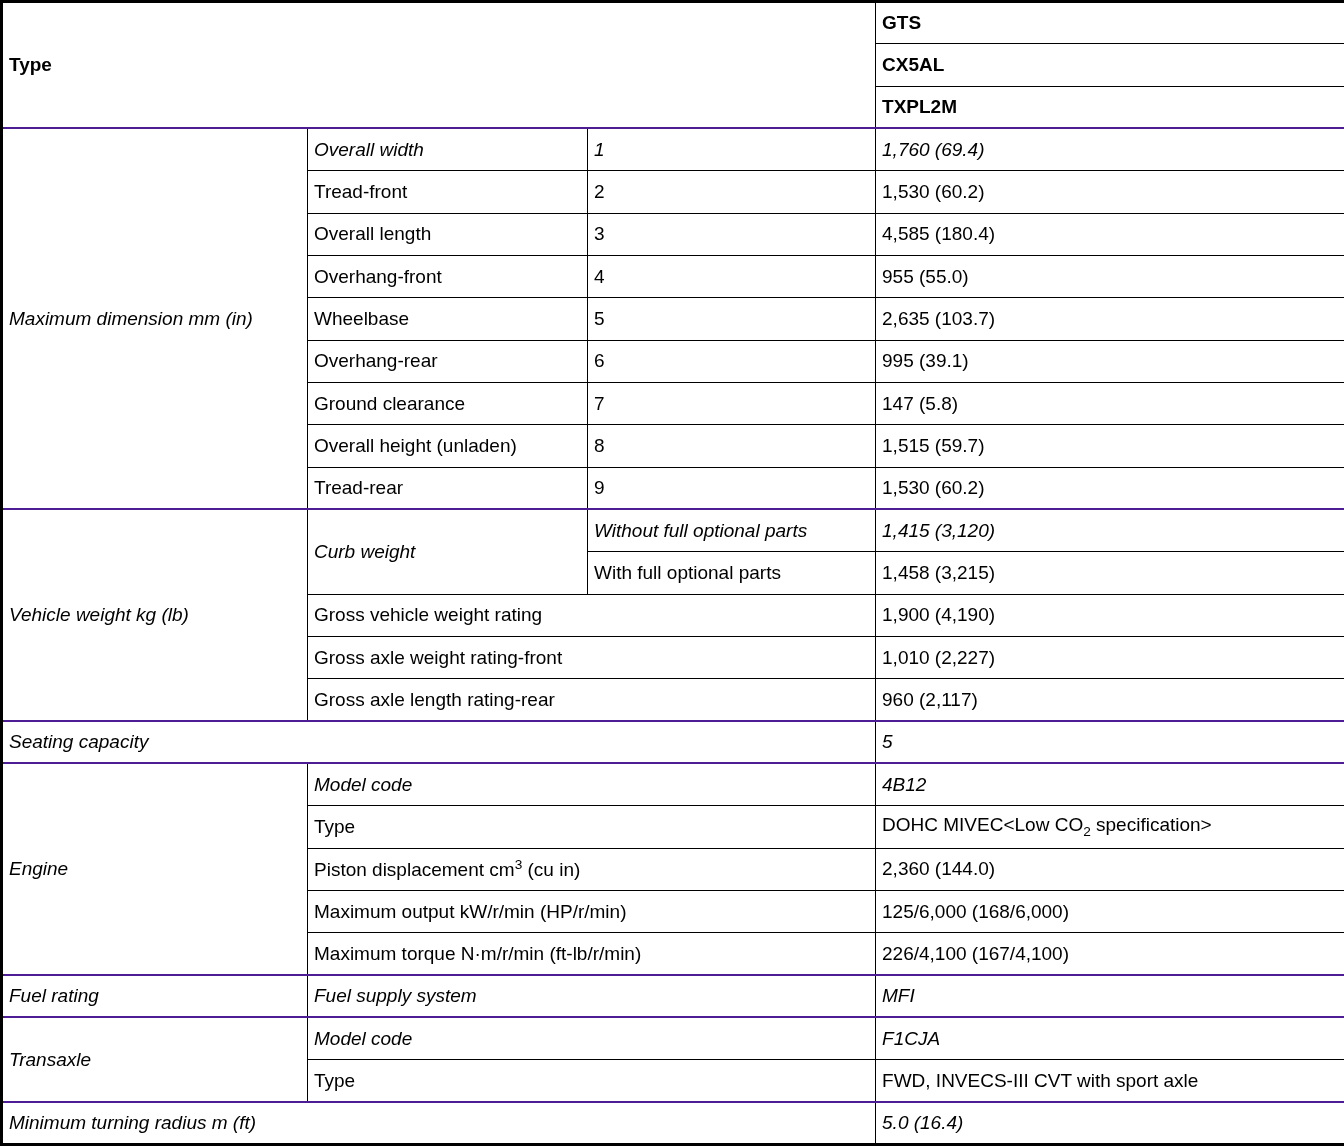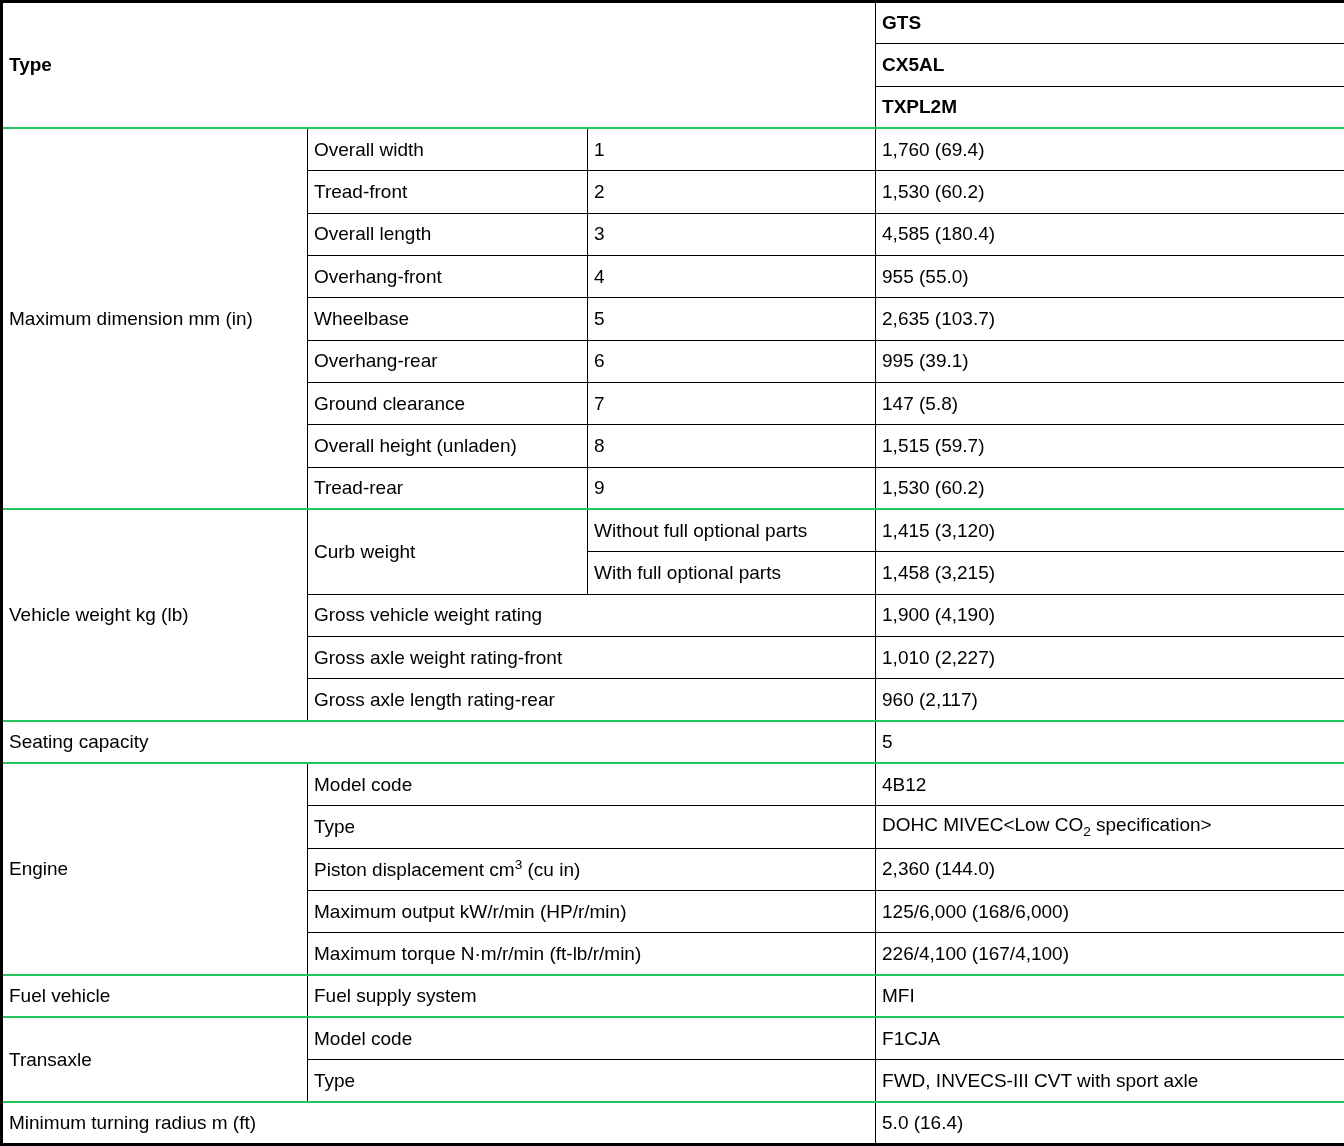--- a/index.html
+++ b/index.html
@@ -20,21 +20,21 @@
   table.spec td {
     border: 1px solid #000;
     padding: 1px 6px;
     font-size: 19px;
     line-height: 1.15;
     height: 42px;
     vertical-align: middle;
     overflow: hidden;
     white-space: nowrap;
   }
-  tr.sec > td { border-top: 2px solid #22c55e; }
+  tr.sec > td { border-top: 2px solid #4c1d95; font-style: italic; }
   td.bold { font-weight: bold; }
   sub { font-size: 0.72em; vertical-align: sub; }
   sup { font-size: 0.72em; vertical-align: super; }
 </style>
 </head>
 <body>
 
 <table class="spec">
   <colgroup>
     <col style="width:306px">
@@ -146,21 +146,21 @@
   <tr>
     <td colspan="2">Maximum output kW/r/min (HP/r/min)</td>
     <td>125/6,000 (168/6,000)</td>
   </tr>
   <tr>
     <td colspan="2">Maximum torque N·m/r/min (ft-lb/r/min)</td>
     <td>226/4,100 (167/4,100)</td>
   </tr>
 
   <tr class="sec">
-    <td>Fuel vehicle</td>
+    <td>Fuel rating</td>
     <td colspan="2">Fuel supply system</td>
     <td>MFI</td>
   </tr>
 
   <tr class="sec">
     <td rowspan="2">Transaxle</td>
     <td colspan="2">Model code</td>
     <td>F1CJA</td>
   </tr>
   <tr>

